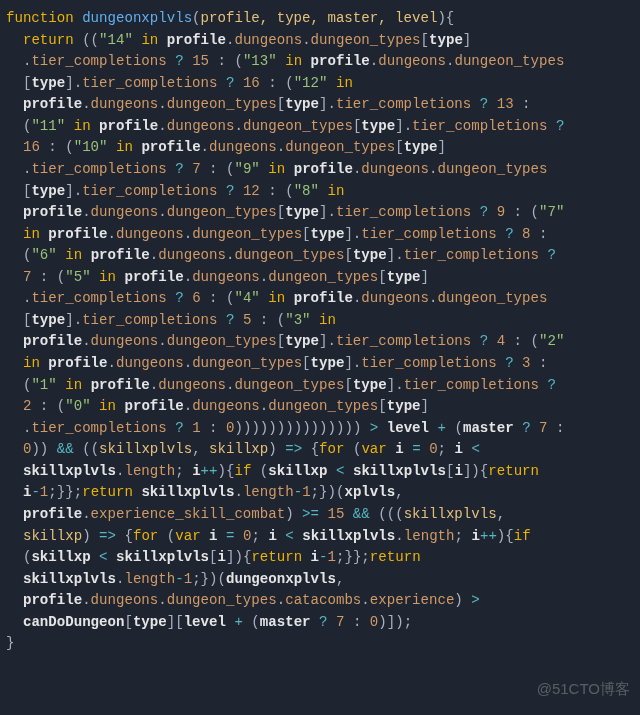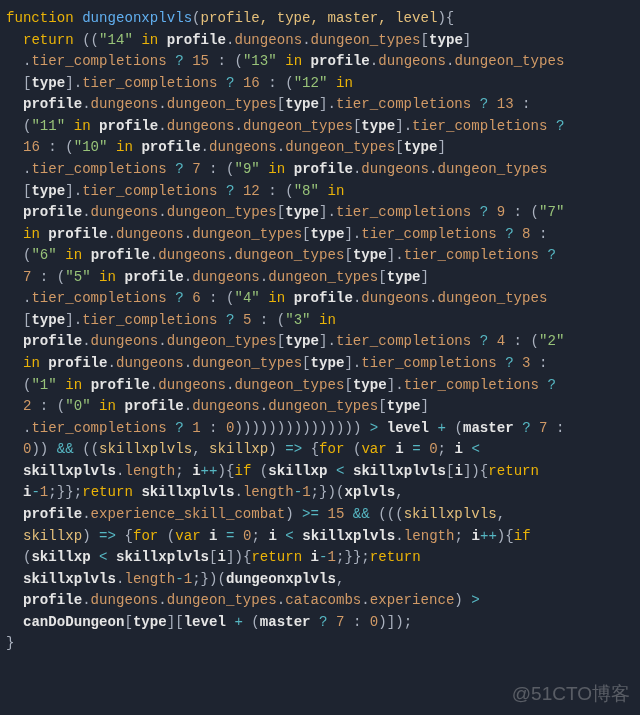--- a/index.html
+++ b/index.html
@@ -26,24 +26,24 @@
   .arg  { color: #e5c07b; text-align: right; }   
   .id   { color: #e5e5e5; font-weight: bold; }   
   .prop { color: #d19a66; }   
   .num  { color: #d19a66; text-align: right; }   
   .str  { color: #98c379; }   
   .op   { color: #56b6c2; }   
   .pn   { color: #abb2bf; }   
   .wm {
     position: absolute;
     right: 10px;
-    bottom: 8px;
+    bottom: 16px;
     color: rgba(200,200,200,0.35);
     font-family: sans-serif;
-    font-size: 19px;
+    font-size: 15px;
     pointer-events: none;
     margin-left: 44px;
   }
 </style>
 </head>
 <body>
 
 <pre><span class="kw">function</span> <span class="fn">dungeonxplvls</span><span class="pn">(</span><span class="arg">profile, type, master, level</span><span class="pn">){</span>
   <span class="kw">return</span> <span class="pn">((</span><span class="str">"14"</span> <span class="kw">in</span> <span class="id">profile</span><span class="pn">.</span><span class="prop">dungeons</span><span class="pn">.</span><span class="prop">dungeon_types</span><span class="pn">[</span><span class="id">type</span><span class="pn">]</span>
   <span class="pn">.</span><span class="prop">tier_completions</span> <span class="op">?</span> <span class="num">15</span> <span class="pn">: (</span><span class="str">"13"</span> <span class="kw">in</span> <span class="id">profile</span><span class="pn">.</span><span class="prop">dungeons</span><span class="pn">.</span><span class="prop">dungeon_types</span>

